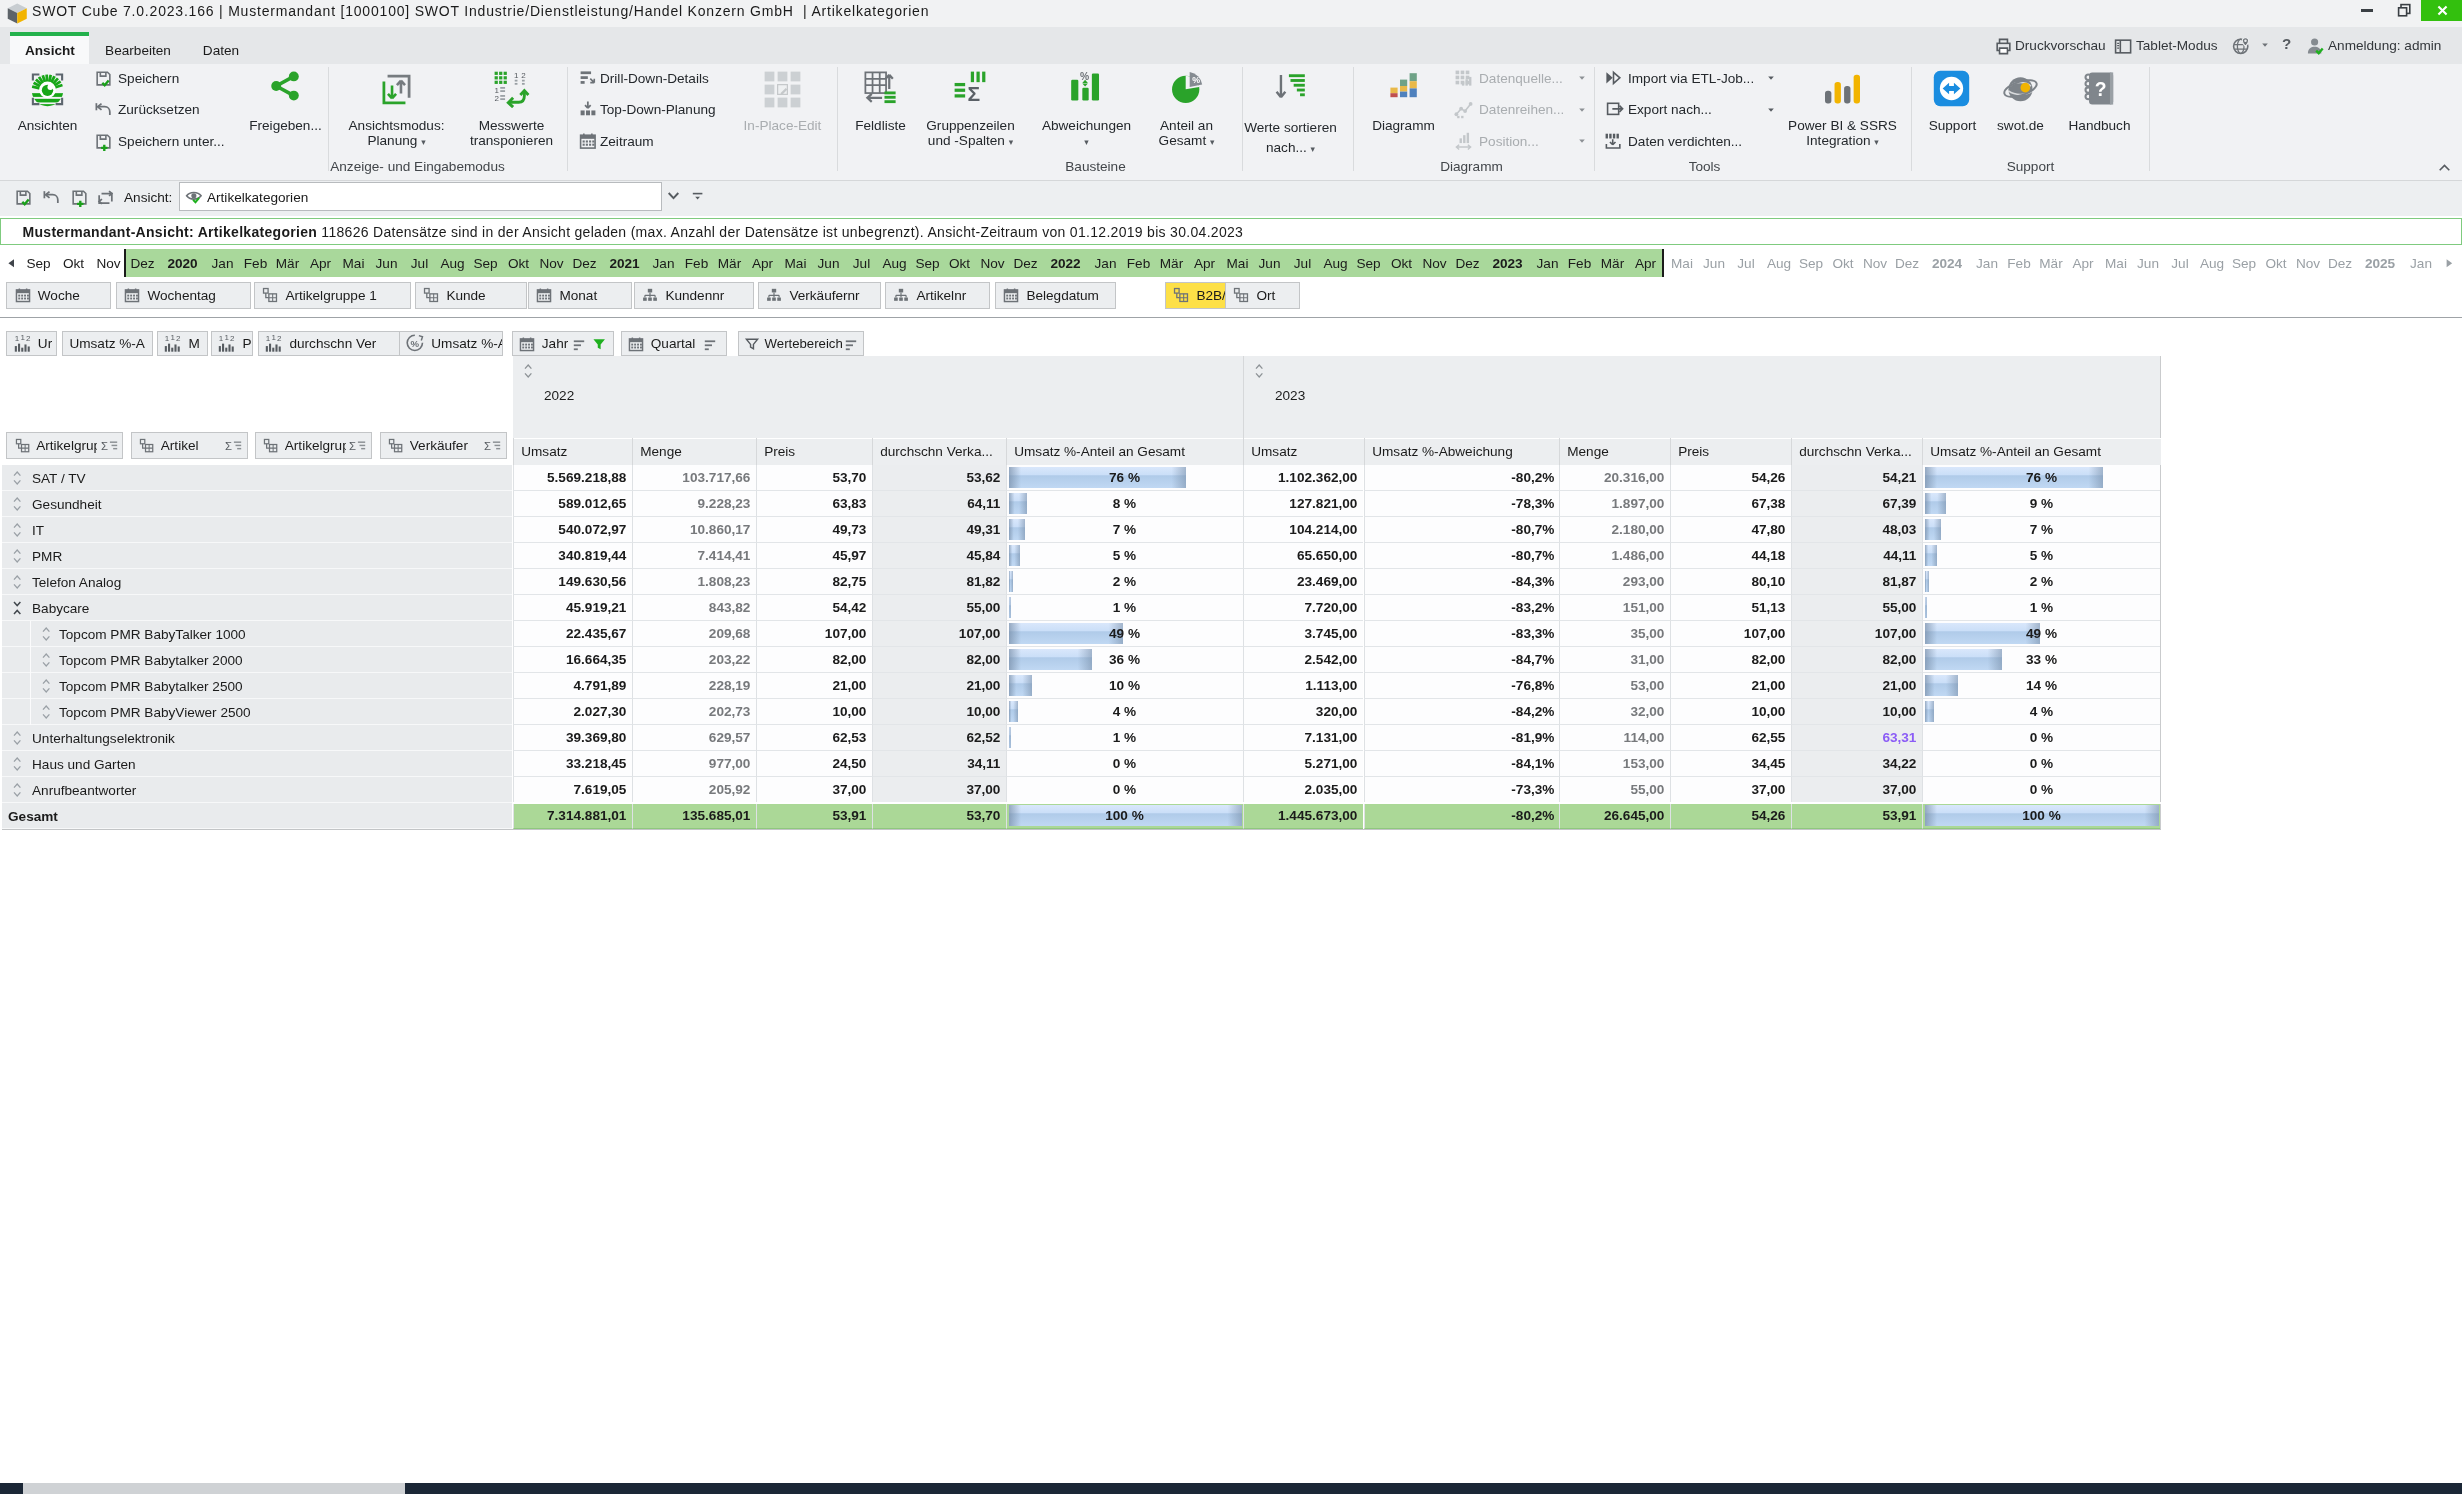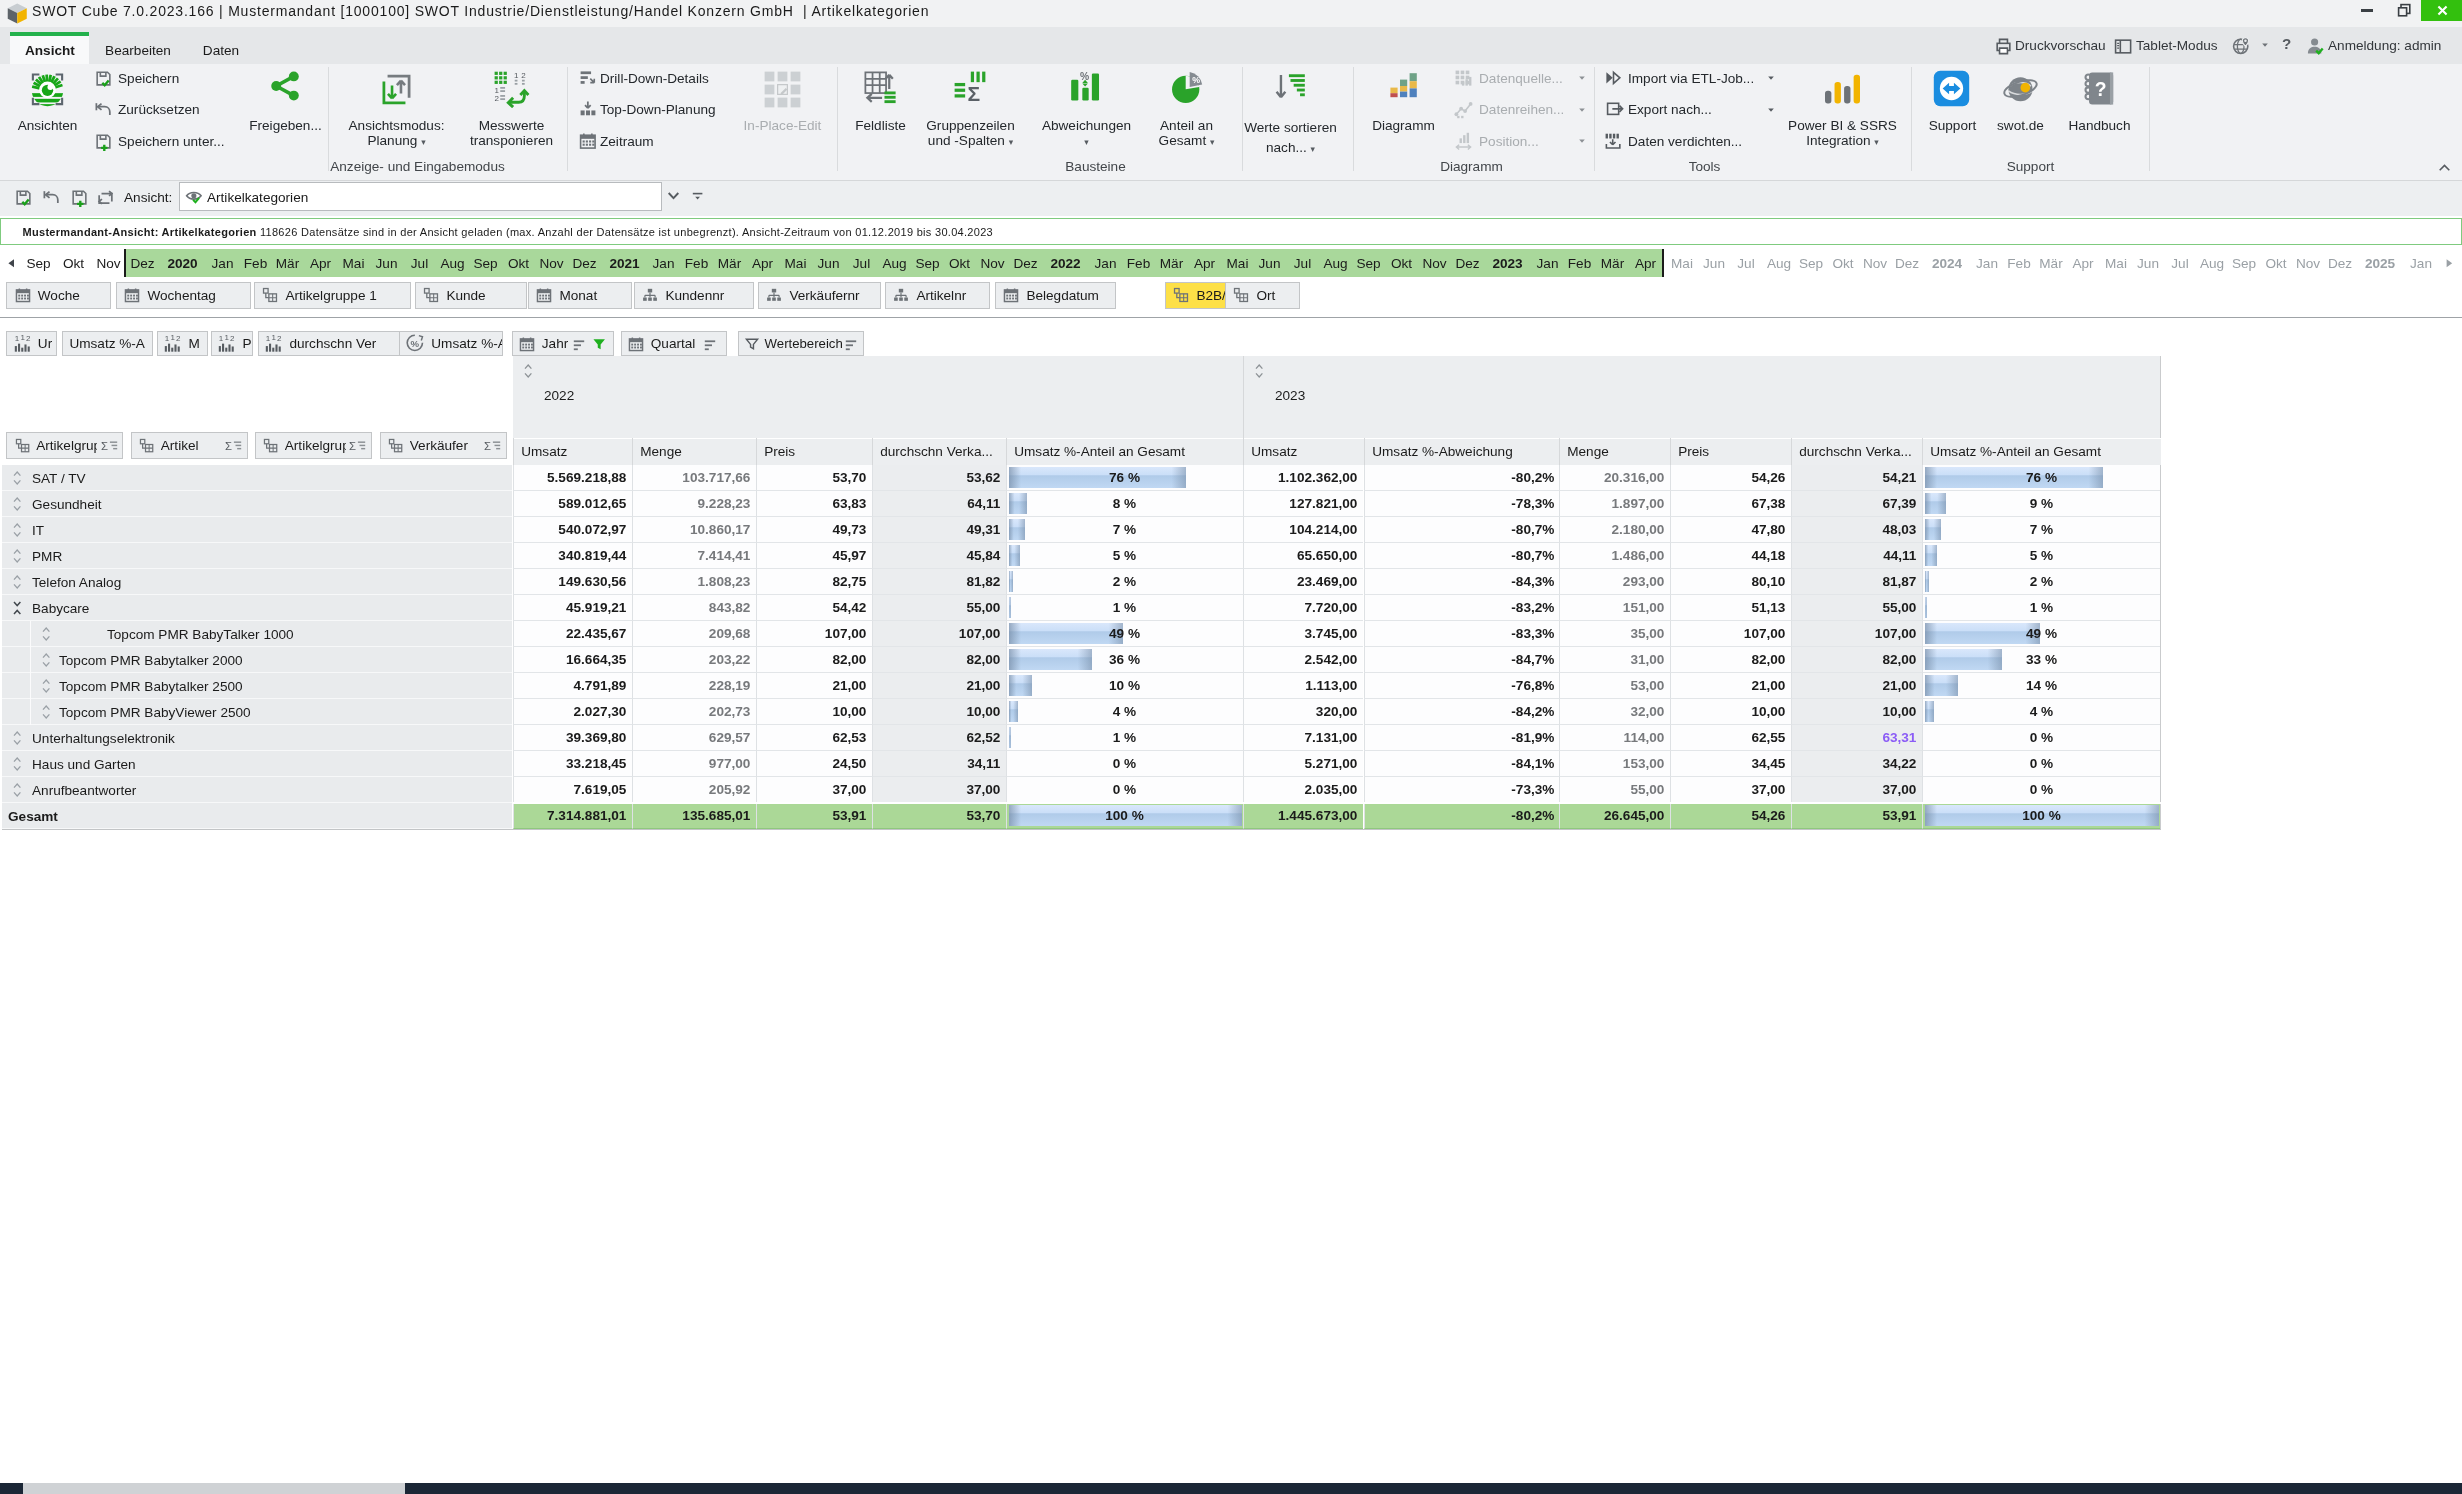--- a/index.html
+++ b/index.html
@@ -531,21 +531,21 @@
       <path d="M2 2.5 L8 9 L14 2.5" fill="none" stroke="#565b60" stroke-width="2.4"></path>
     </svg>
   </div>
 <div style="left:692px;top:192px;width:11.2px;height:8.8px;position:absolute;">
     <svg width="11.2" height="8.8" viewBox="0 0 14 11">
       <rect x="1" y="1" width="12" height="2" fill="#565b60"></rect>
       <path d="M4 6 L7 9.5 L10 6 Z" fill="#565b60"></path>
     </svg>
   </div>
 <div style="position:absolute;left:0;top:218px;width:2462px;height:27px;background:#fff;border:0.8px solid #7fcb7f;box-sizing:border-box;"></div>
-<div style="left:22.5px;top:218px;width:2408px;height:27px;position:absolute;display:flex;align-items:center;font-size:11px;letter-spacing:0.3px;color:#1b1b1b;"><b>Mustermandant-Ansicht: Artikelkategorien</b>&nbsp; <span>118626 Datensätze sind in der Ansicht geladen (max. Anzahl der Datensätze ist unbegrenzt). Ansicht-Zeitraum von 01.12.2019 bis 30.04.2023</span></div>
+<div style="left:22.5px;top:218px;width:2408px;height:27px;position:absolute;display:flex;align-items:center;font-size:14px;letter-spacing:0.3px;color:#1b1b1b;"><b>Mustermandant-Ansicht: Artikelkategorien</b>&nbsp; <span>118626 Datensätze sind in der Ansicht geladen (max. Anzahl der Datensätze ist unbegrenzt). Ansicht-Zeitraum von 01.12.2019 bis 30.04.2023</span></div>
 <div style="position:absolute;left:0;top:249px;width:2462px;height:28px;background:#fff;">
     <div style="position:absolute;left:124px;top:0;width:1539px;height:28px;background:#a9d89b;"></div>
     <div style="position:absolute;left:124px;top:0;width:1.6px;height:28px;background:#1b1b1b;"></div>
     <div style="position:absolute;left:1662px;top:0;width:1.6px;height:28px;background:#1b1b1b;"></div>
     <div style="position:absolute;left:6.4px;top:8.8px;">
       <svg width="9.6" height="10.4" viewBox="0 0 12 13">
         <path d="M10 1.5 L3 6.5 L10 11.5 Z" fill="#3f444a"></path>
       </svg>
     </div>
     <div style="position:absolute;left:21px;top:0;width:35px;height:28px;display:flex;align-items:center;justify-content:center;font-size:13.6px;font-weight:normal;color:#1b1b1b;">Sep</div>
@@ -1128,21 +1128,21 @@
       <div style="position:absolute;left:0;top:0;width:237px;height:24.4px;display:flex;align-items:center;justify-content:center;font-size:13.6px;font-weight:bold;color:#1b1b1b;">1&nbsp;%</div>
     </div>
     <div style="position:absolute;left:1.6px;top:621px;width:510px;height:26px;background:#e9ebed;border-bottom:0.8px solid #f7f8f9;box-sizing:border-box;"></div>
     <div style="position:absolute;left:30px;top:621px;width:0.8px;height:26px;background:#fbfbfc;"></div>
     <div style="position:absolute;left:41px;top:626px;">
       <svg width="10.4" height="16" viewBox="0 0 13 20">
         <path d="M2.5 7 L6.5 2.5 L10.5 7" fill="none" stroke="#9aa0a6" stroke-width="1.6"></path>
         <path d="M2.5 13 L6.5 17.5 L10.5 13" fill="none" stroke="#9aa0a6" stroke-width="1.6"></path>
       </svg>
     </div>
-    <div style="position:absolute;left:59px;top:621px;height:26px;display:flex;align-items:center;font-size:13.6px;color:#1b1b1b;margin-left:48px;">Topcom PMR BabyTalker 1000</div>
+    <div style="position:absolute;left:59px;top:621px;height:26px;display:flex;align-items:center;font-size:13.6px;color:#1b1b1b;">Topcom PMR BabyTalker 1000</div>
     <div style="position:absolute;left:513px;top:621px;width:119px;height:26px;background:#fdfdfe;box-sizing:border-box;border-bottom:0.8px solid #e2e5e8;border-left:0.8px solid #dee1e4;display:flex;align-items:center;justify-content:flex-end;padding-right:5.6px;font-size:13.6px;font-weight:bold;color:#1b1b1b;">22.435,67</div>
     <div style="position:absolute;left:632px;top:621px;width:124px;height:26px;background:#fdfdfe;box-sizing:border-box;border-bottom:0.8px solid #e2e5e8;border-left:0.8px solid #dee1e4;display:flex;align-items:center;justify-content:flex-end;padding-right:5.6px;font-size:13.6px;font-weight:bold;color:#77797c;">209,68</div>
     <div style="position:absolute;left:756px;top:621px;width:116px;height:26px;background:#fdfdfe;box-sizing:border-box;border-bottom:0.8px solid #e2e5e8;border-left:0.8px solid #dee1e4;display:flex;align-items:center;justify-content:flex-end;padding-right:5.6px;font-size:13.6px;font-weight:bold;color:#1b1b1b;">107,00</div>
     <div style="position:absolute;left:872px;top:621px;width:134px;height:26px;background:#ebedef;box-sizing:border-box;border-bottom:0.8px solid #e2e5e8;border-left:0.8px solid #dee1e4;display:flex;align-items:center;justify-content:flex-end;padding-right:5.6px;font-size:13.6px;font-weight:bold;color:#1b1b1b;">107,00</div>
     <div style="position:absolute;left:1006px;top:621px;width:237px;height:26px;background:#fdfdfe;box-sizing:border-box;border-bottom:0.8px solid #e2e5e8;border-left:0.8px solid #dee1e4;">
       <div style="position:absolute;left:1.6px;top:1.6px;width:114px;height:21px;background-image:linear-gradient(90deg,rgba(110,132,158,0.62) 0px,rgba(110,132,158,0) 12px,rgba(110,132,158,0) calc(100% - 14.4px),rgba(110,132,158,0.5) 100%),linear-gradient(180deg,#d9e7fb 0%,#cbdff8 36%,#b0cbe9 42%,#c0d8f3 100%);"></div>
       <div style="position:absolute;left:0;top:0;width:235px;height:24.4px;display:flex;align-items:center;justify-content:center;font-size:13.6px;font-weight:bold;color:#1b1b1b;">49&nbsp;%</div>
     </div>
     <div style="position:absolute;left:1243px;top:621px;width:120px;height:26px;background:#fdfdfe;box-sizing:border-box;border-bottom:0.8px solid #e2e5e8;border-left:0.8px solid #dee1e4;display:flex;align-items:center;justify-content:flex-end;padding-right:5.6px;font-size:13.6px;font-weight:bold;color:#1b1b1b;">3.745,00</div>
     <div style="position:absolute;left:1364px;top:621px;width:196px;height:26px;background:#fdfdfe;box-sizing:border-box;border-bottom:0.8px solid #e2e5e8;border-left:0.8px solid #dee1e4;display:flex;align-items:center;justify-content:flex-end;padding-right:5.6px;font-size:13.6px;font-weight:bold;color:#1b1b1b;">-83,3%</div>

